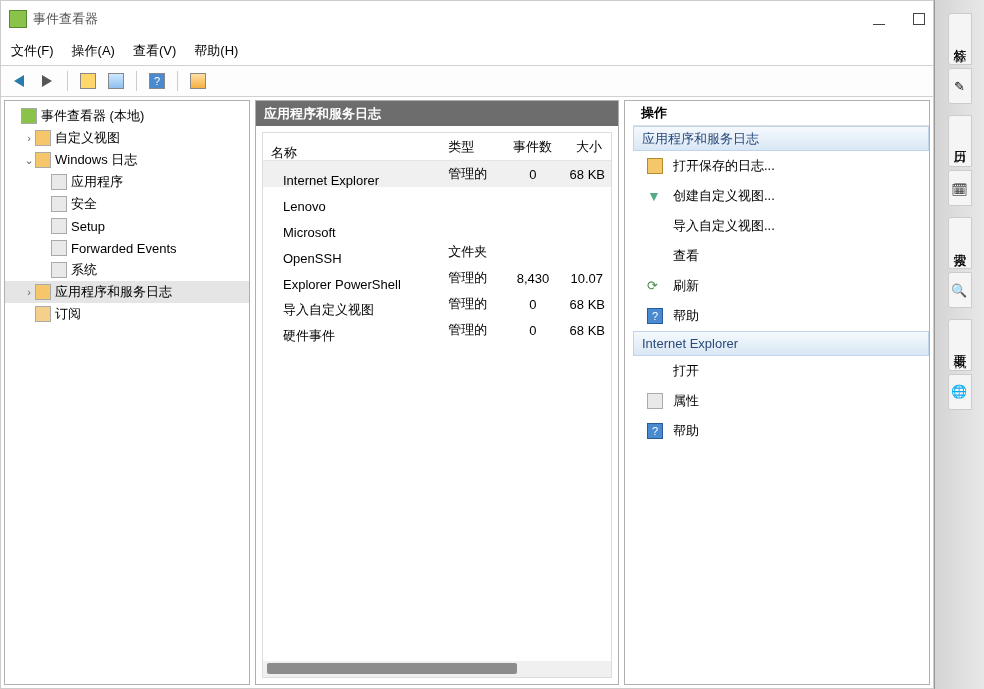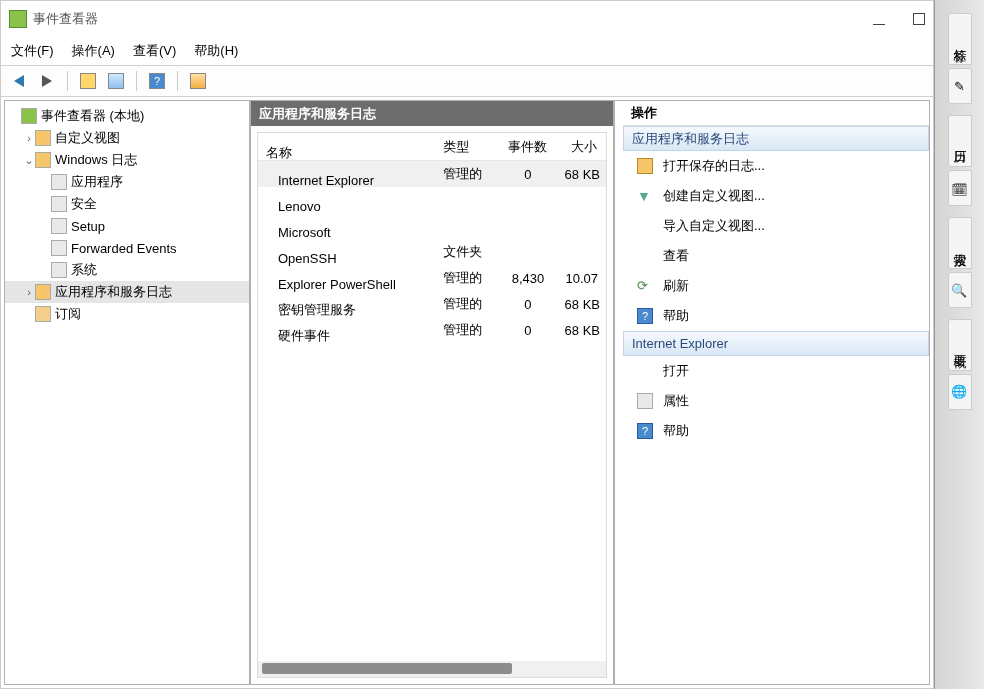--- a/index.html
+++ b/index.html
@@ -19,21 +19,21 @@
     .toolbar { height: 32px; border-top: 1px solid #d0d0d0; border-bottom: 1px solid #d0d0d0; display: flex; align-items: center; padding: 0 6px; gap: 4px; background: #fdfdfd; }
     .tb-btn { width: 24px; height: 24px; display: flex; align-items: center; justify-content: center; cursor: pointer; border: 1px solid transparent; }
     .tb-sep { width: 1px; height: 20px; background: #ccc; margin: 0 4px; }
     .arrow-l { width:0;height:0;border-top:6px solid transparent;border-bottom:6px solid transparent;border-right:10px solid #2a7ab0; }
     .arrow-r { width:0;height:0;border-top:6px solid transparent;border-bottom:6px solid transparent;border-left:10px solid #555; }
     .tb-ico { width:16px; height:16px; border:1px solid #888; }
     .ico-folder{ background:#ffd76a; }
     .ico-props{ background:linear-gradient(#cfe8ff,#8fc0ef); }
     .ico-help{ background:#4a8bd0; color:#fff; text-align:center; font-size:11px; line-height:14px; }
     .ico-side{ background:linear-gradient(#ffe0a3,#f5b042); }
-    .content { flex: 1; display: flex; padding: 3px; overflow: hidden; }
+    .content { flex: 1; display: flex; padding: 3px; gap: 5px; overflow: hidden; }
     .tree-pane { width: 246px; border: 1px solid #b0b0b0; background: #fff; padding: 4px 0; overflow: auto; }
     .tree-node { display:flex; align-items:center; height: 22px; cursor:pointer; white-space:nowrap; }
     .tree-node.selected { background:#e5e5e5; }
     .tree-exp { width:12px; text-align:center; color:#666; font-size:11px; display:inline-block; }
     .tree-ico { width:16px; height:16px; margin-right:4px; display:inline-block; border:1px solid #aaa; }
     .ico-viewer{background:#8bc34a;} .ico-custom{background:#f5c76a;} .ico-log{background:#e9e9e9;} .ico-winlog{background:#f5c76a;} .ico-sub{background:#f5d08a;}
     .list-pane { width: 364px; border: 1px solid #b0b0b0; background: #fff; display:flex; flex-direction:column; overflow:hidden; }
     .pane-header { background: #6d6d6d; color:#fff; height:25px; display:flex; align-items:center; padding:0 8px; font-weight:600; }
     .list-hdr { display:flex; height:28px; align-items:center; border-bottom:1px solid #e5e5e5; background:#fff; }
     .list-hdr > div { padding:0 8px; cursor:pointer; border-right:1px solid transparent; }
@@ -179,21 +179,21 @@
               <div class="col-count"></div>
               <div class="col-size"></div>
             </div>
             <div class="list-row">
               <div class="col-name">Explorer PowerShell</div>
               <div class="col-type">管理的</div>
               <div class="col-count">8,430</div>
               <div class="col-size">10.07</div>
             </div>
             <div class="list-row">
-              <div class="col-name">密钥管理服务</div>
+              <div class="col-name">导入自定义视图</div>
               <div class="col-type">管理的</div>
               <div class="col-count">0</div>
               <div class="col-size">68 KB</div>
             </div>
             <div class="list-row">
               <div class="col-name">硬件事件</div>
               <div class="col-type">管理的</div>
               <div class="col-count">0</div>
               <div class="col-size">68 KB</div>
             </div>

